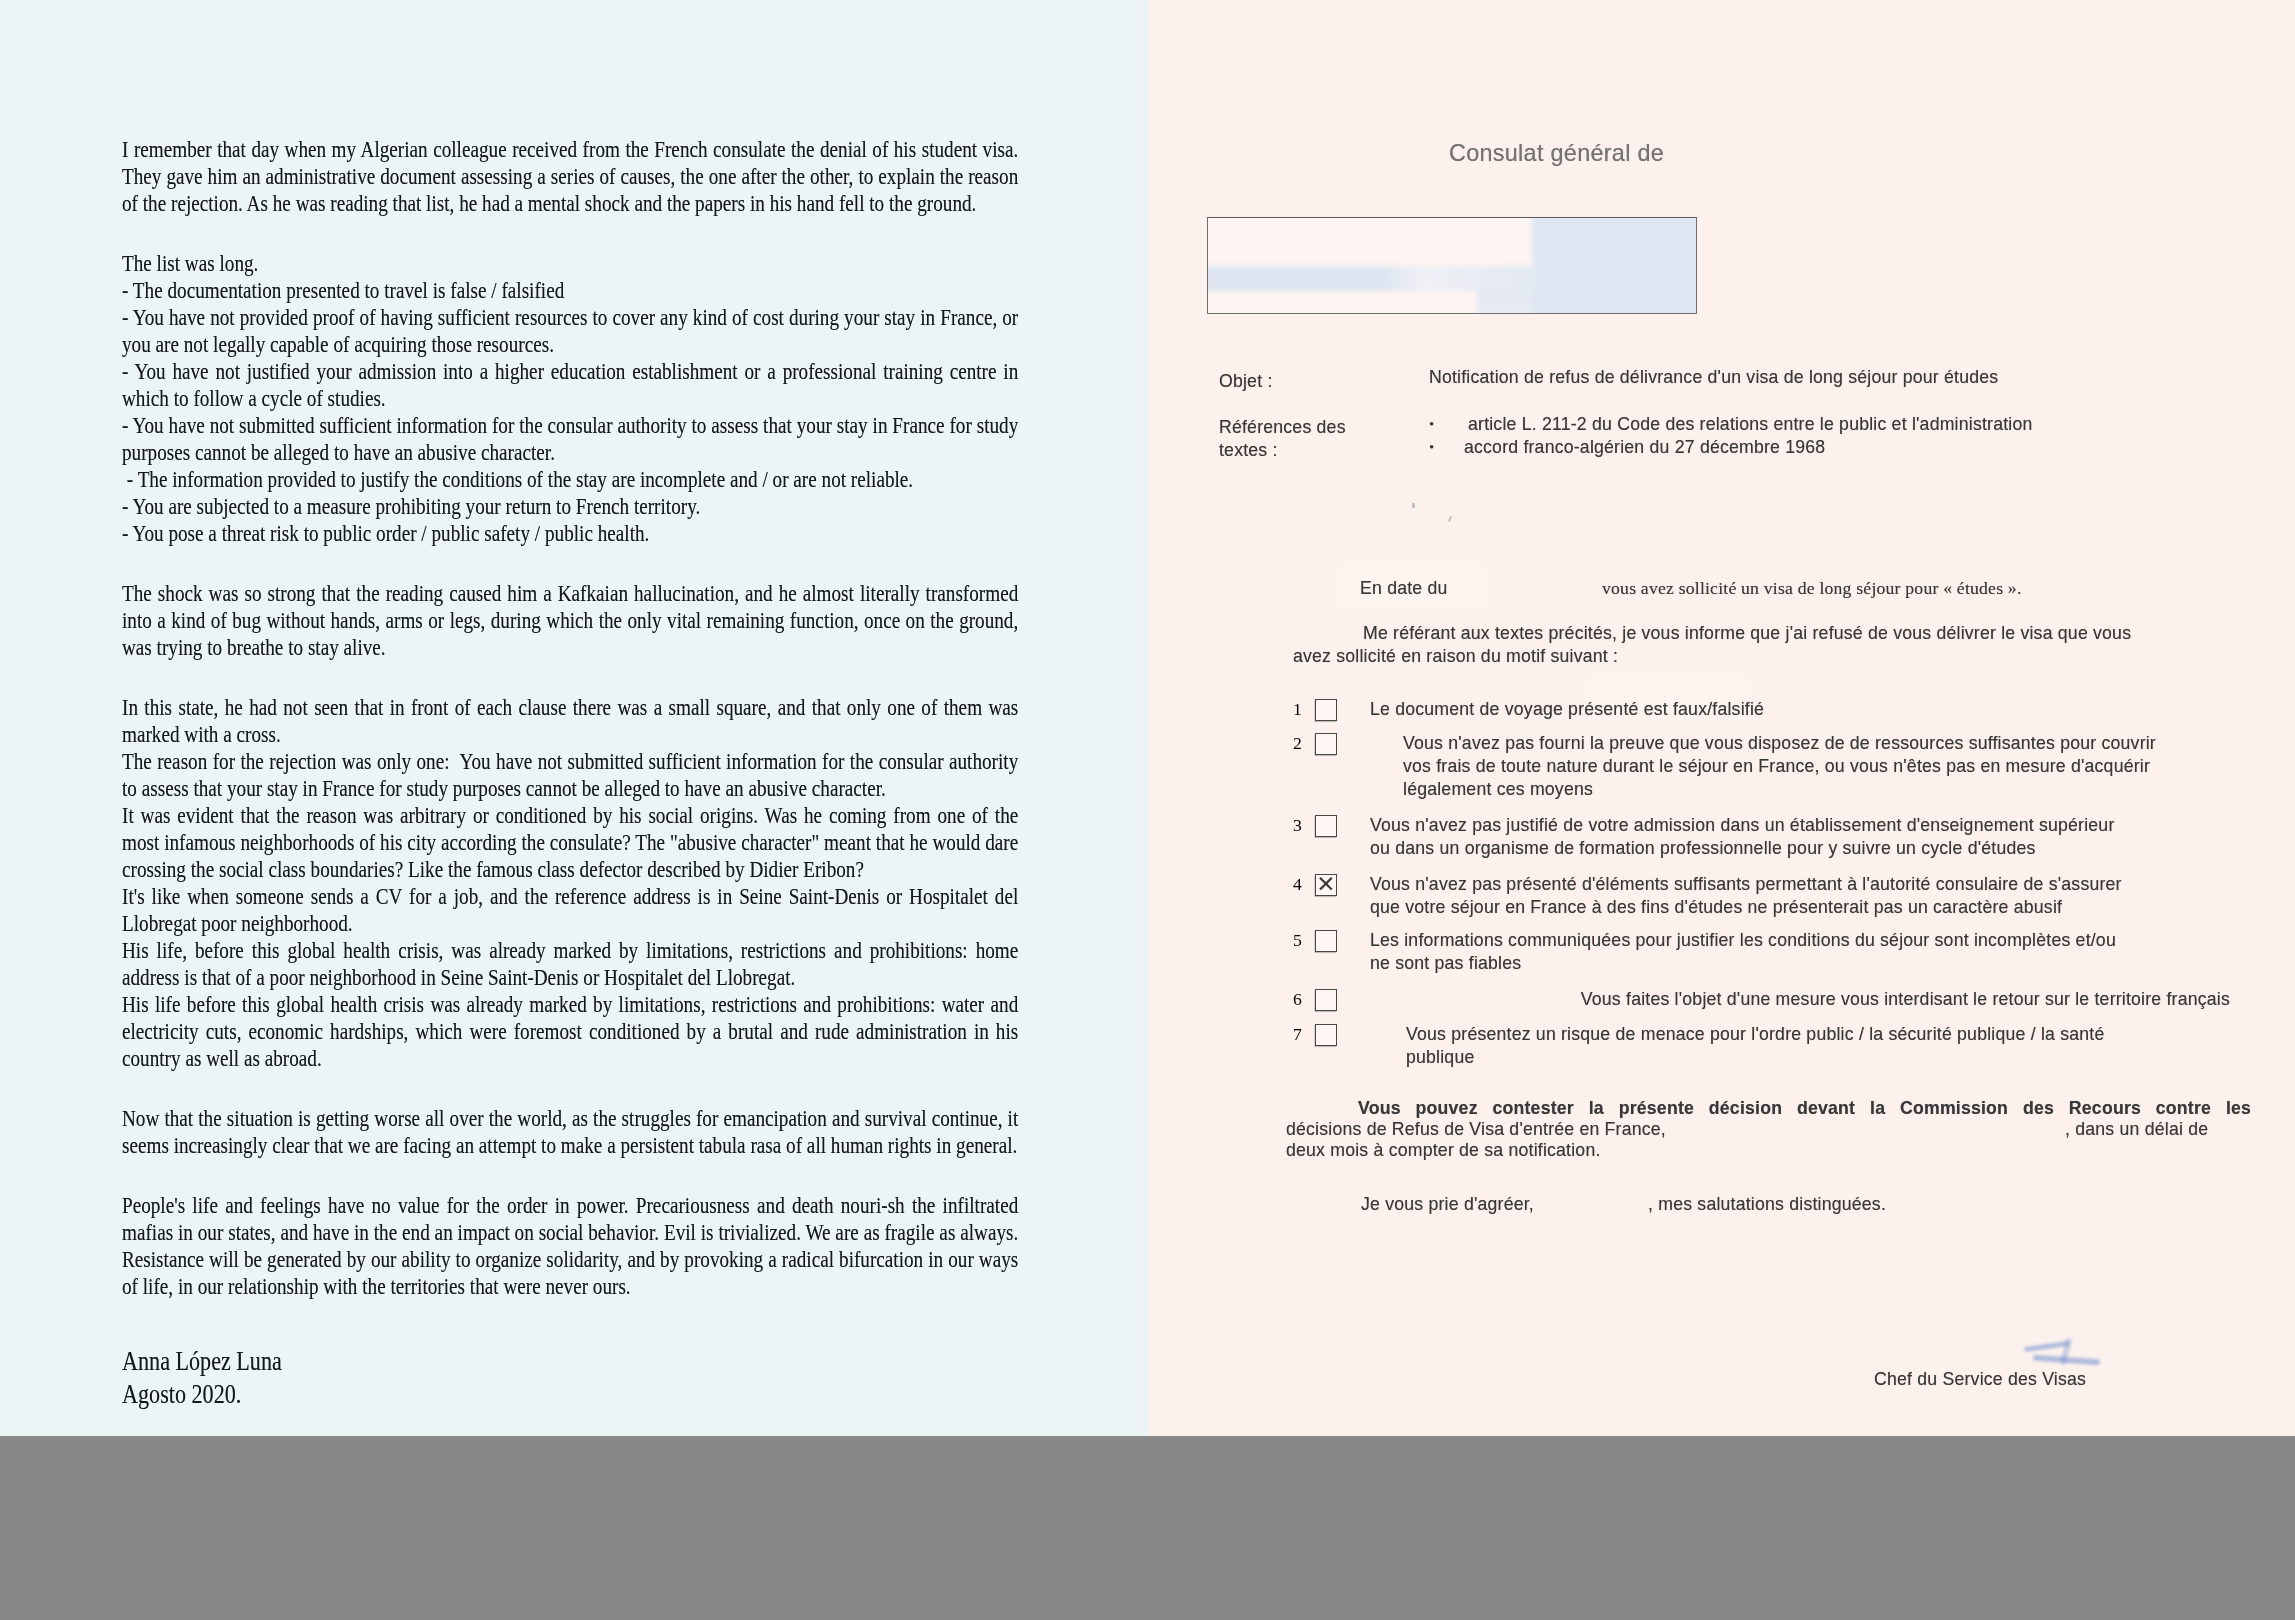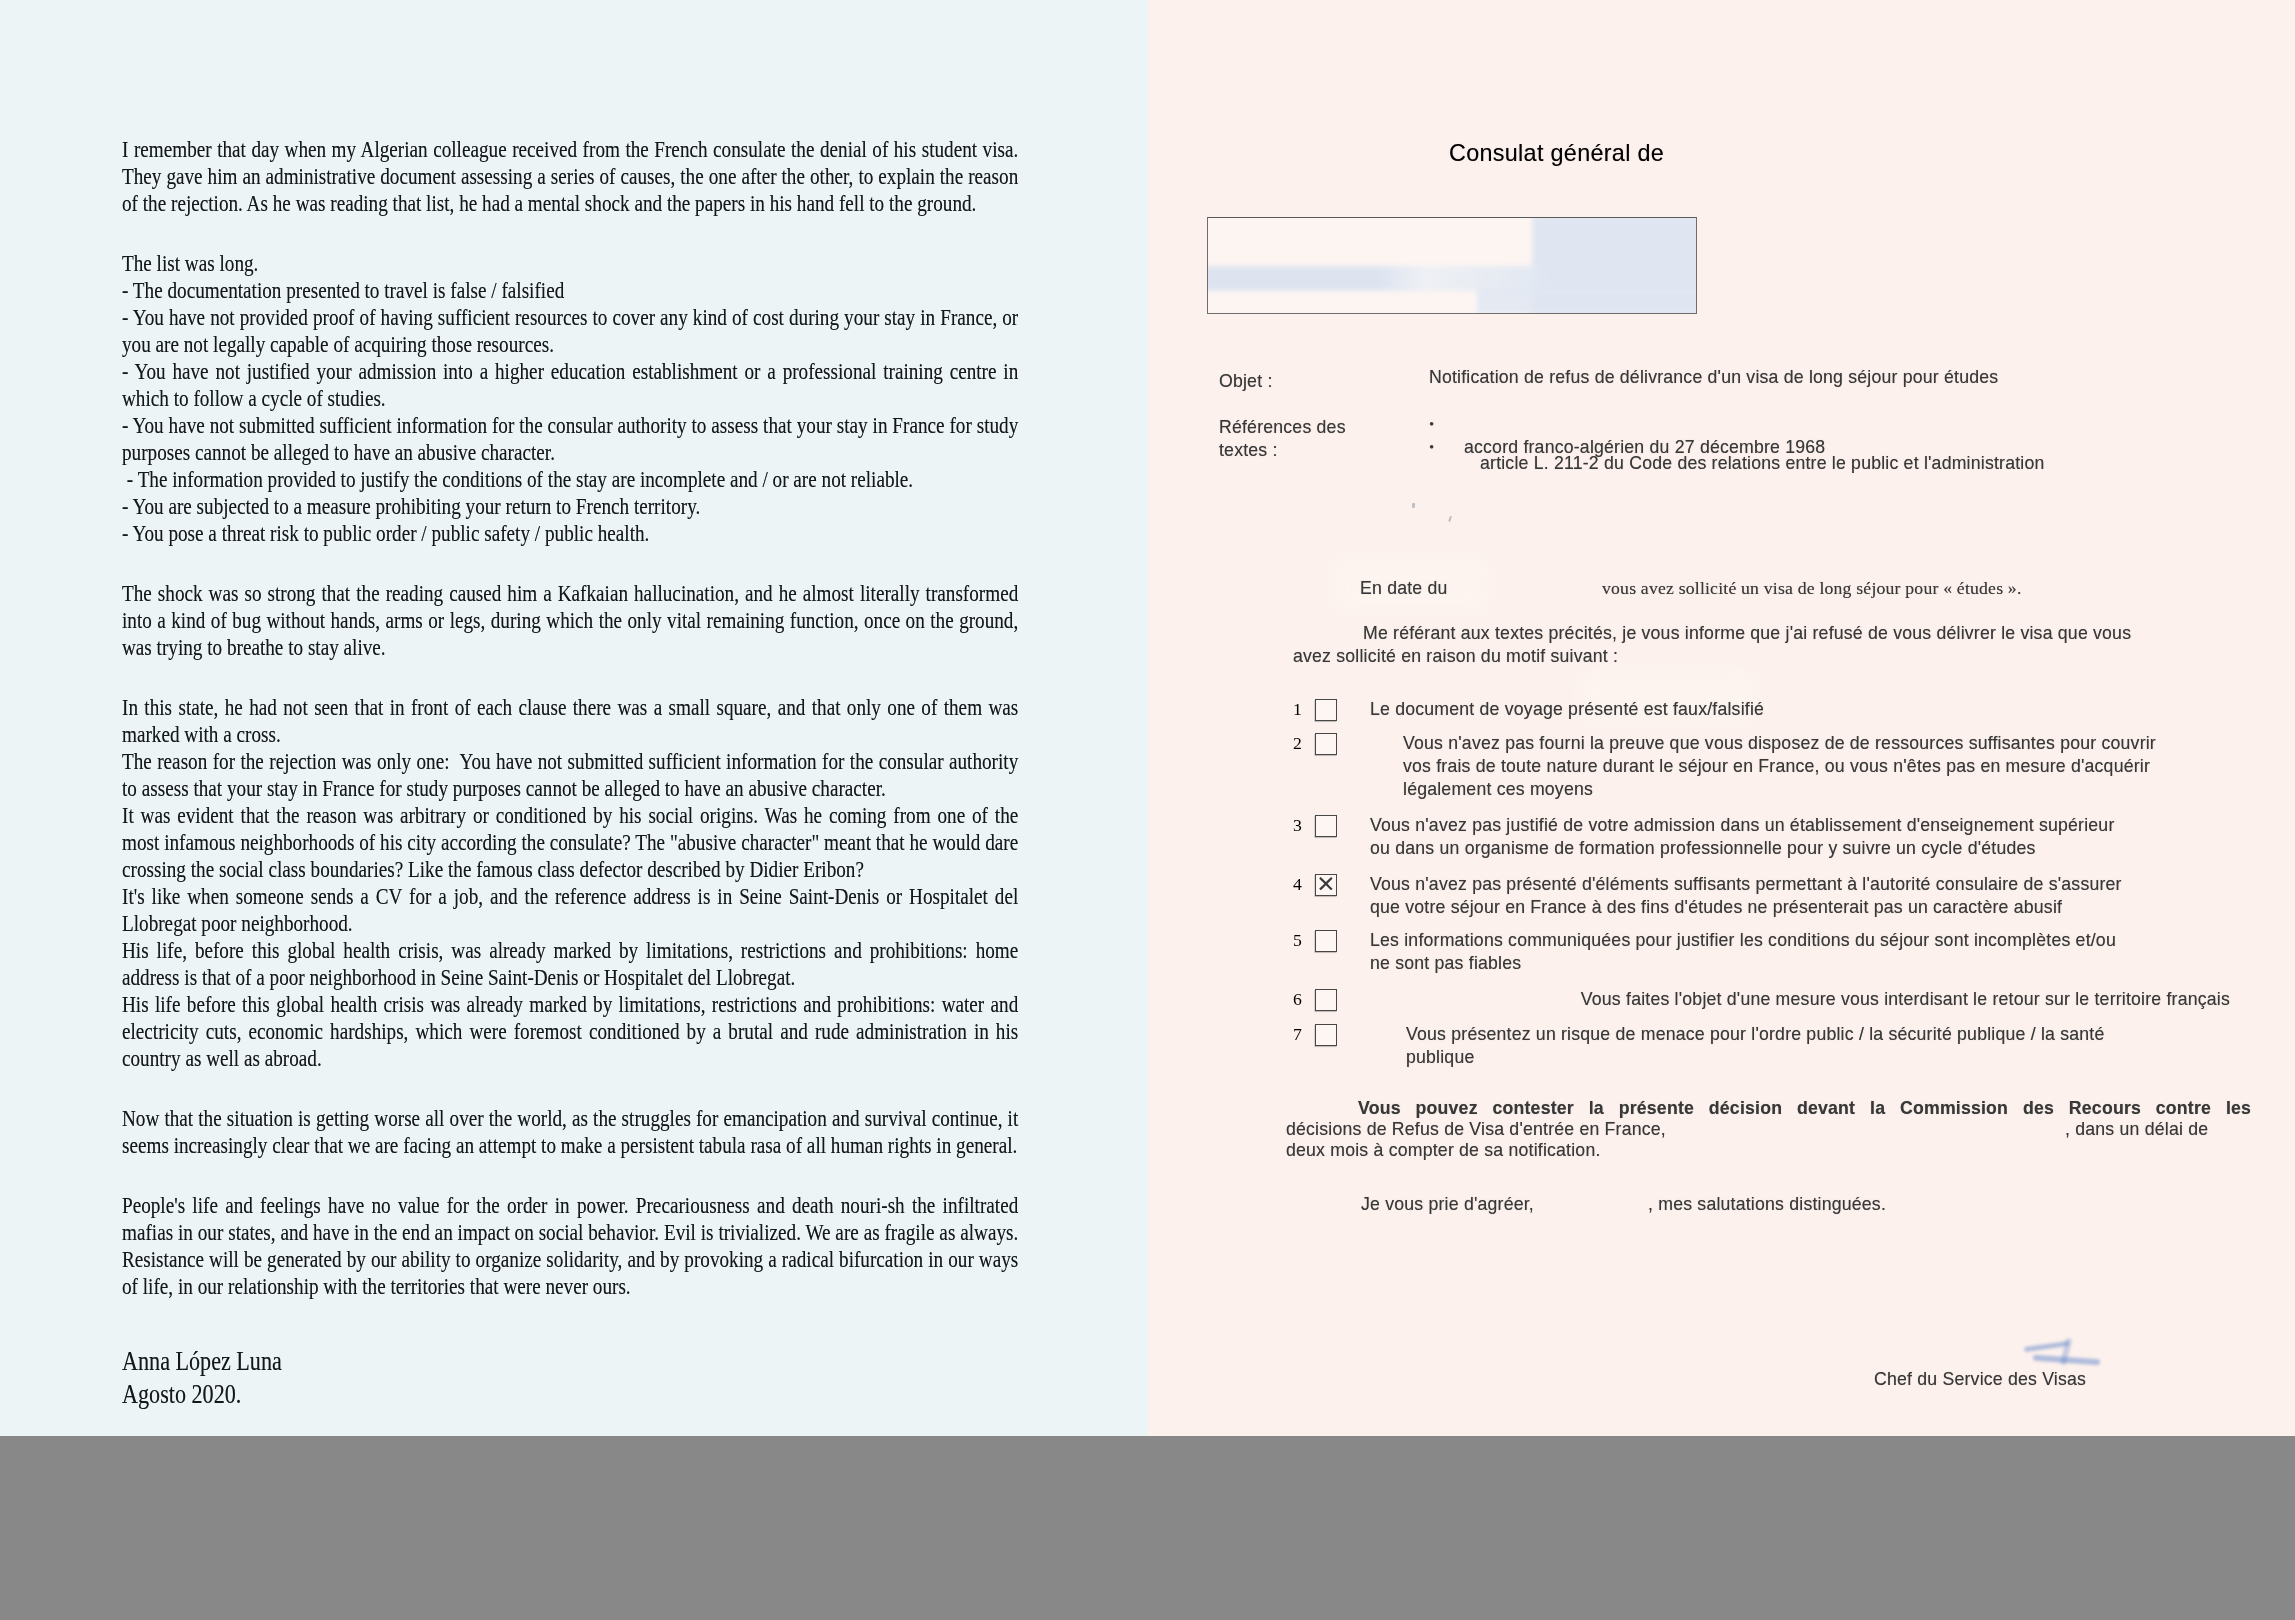--- a/index.html
+++ b/index.html
@@ -22,21 +22,21 @@
   .sig{margin-top:45px;font-size:27px;line-height:33px;text-align:left;}
 
   
   .rp-text{
     position:absolute;
     font-family:"Liberation Sans", sans-serif;
     font-size:17.7px;line-height:23px;letter-spacing:0.2px;
     color:#383838;white-space:pre-line;
     text-shadow:0 0 0.7px rgba(56,56,56,.5);
   }
-  .rp-title{font-size:23.4px;letter-spacing:0.3px;color:#000000;}
+  .rp-title{font-size:23.4px;letter-spacing:0.3px;color:#737373;}
   .redacted-box{
     position:absolute;left:59px;top:217px;width:490px;height:97px;
     background:#fdf5f2;border:1.7px solid #6e6e6e;border-top-color:#585858;
     box-sizing:border-box;overflow:hidden;
   }
   .patch{position:absolute;filter:blur(2.9px);}
   .patch-right{left:324px;top:-3.4px;width:177px;height:104px;background:#dde5f1;opacity:.9;}
   .patch-band{left:-4.6px;top:48px;width:337px;height:25px;
     background:linear-gradient(90deg,#dce4f0 0%,#dce4f0 52%,#eef0f5 66%,#e1e8f2 100%);opacity:.95;}
   .patch-bottom{left:269px;top:70px;width:229px;height:26px;background:#e0e7f2;opacity:.85;}
@@ -100,21 +100,21 @@
       <div class="patch patch-band"></div>
       <div class="patch patch-bottom"></div>
     </div>
 
     <div class="rp-text" style="left:71px;top:370px;">Objet :</div>
     <div class="rp-text" style="left:281px;top:366px;">Notification de refus de délivrance d'un visa de long séjour pour études</div>
 
     <div class="rp-text" style="left:71px;top:416px;">Références des
 textes :</div>
     <div class="bullet-dot" style="left:281px;top:416px;">•</div>
-    <div class="rp-text" style="left:332px;top:413px;margin-top:39px;">article L. 211-2 du Code des relations entre le public et l'administration</div>
+    <div class="rp-text" style="left:320px;top:413px;">article L. 211-2 du Code des relations entre le public et l'administration</div>
     <div class="bullet-dot" style="left:281px;top:439px;">•</div>
     <div class="rp-text" style="left:316px;top:436px;">accord franco-algérien du 27 décembre 1968</div>
 
     <div class="speck" style="left:264px;top:503px;width:3.4px;height:5.1px;"></div>
     <div class="speck" style="left:301px;top:516px;width:2.3px;height:6.3px;transform:rotate(18deg);"></div>
 
     <div class="rp-text" style="left:212px;top:577px;">En date du</div>
     <div class="rp-text" style="left:454px;top:577px;font-family:Liberation Serif, serif;">vous avez sollicité un visa de long séjour pour « études ».</div>
 
     <div class="rp-text" style="left:145px;top:622px;width:949px;text-indent:70px;">Me référant aux textes précités, je vous informe que j'ai refusé de vous délivrer le visa que vous

